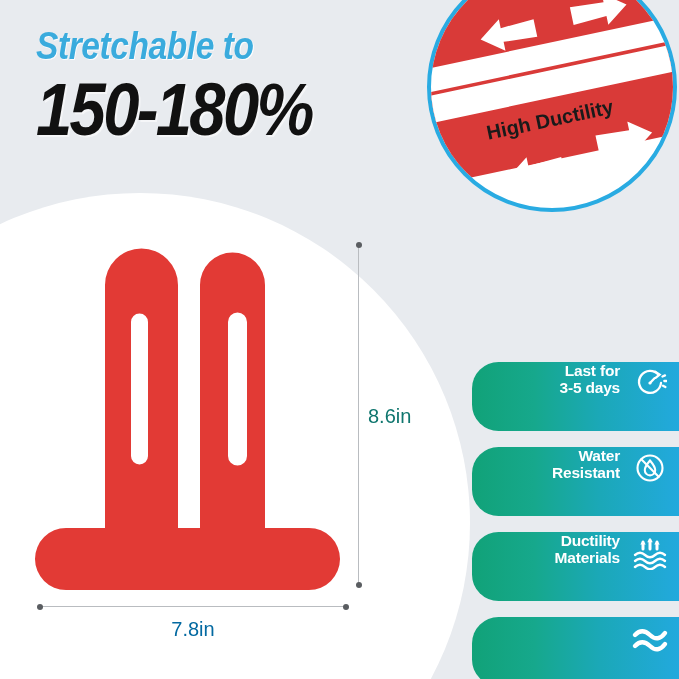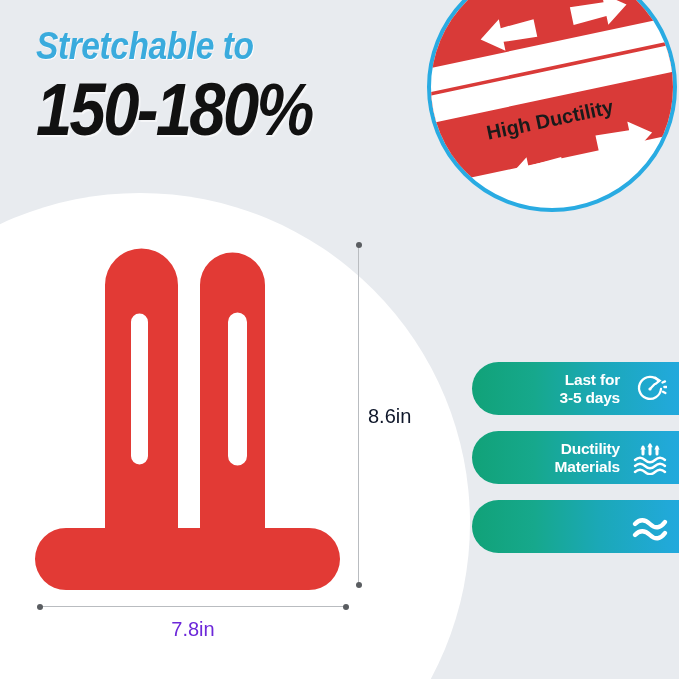--- a/index.html
+++ b/index.html
@@ -162,21 +162,21 @@
     border-radius: 50%;
     background: #5a5d61;
   }
   .dim-v .dot-top { top: -3px; }
   .dim-v .dot-bot { bottom: -3px; }
   .dim-v-label {
     position: absolute;
     left: 368px;
     top: 405px;
     font-size: 20px;
-    color: #0f172a;
+    color: #0f766e;
   }
   .dim-h {
     position: absolute;
     left: 40px;
     top: 606px;
     width: 306px;
     height: 1px;
     background: #b9bcc0;
   }
   .dim-h .dot-l,
@@ -190,38 +190,37 @@
   }
   .dim-h .dot-l { left: -3px; }
   .dim-h .dot-r { right: -3px; }
   .dim-h-label {
     position: absolute;
     left: 0;
     top: 618px;
     width: 386px;
     text-align: center;
     font-size: 20px;
-    color: #6d28d9;
+    color: #0369a1;
   }
 
   
   .badges {
     position: absolute;
     left: 472px;
     top: 362px;
     width: 207px;
   }
   .badge {
     position: relative;
-    height: 53px;
+    height: 69px;
     margin-bottom: 16px;
     border-radius: 26.5px 0 0 26.5px;
     background: linear-gradient(90deg, #11a278 0%, #16a88c 30%, #1ba8b8 62%, #22a9dd 100%);
     display: flex;
-    align-items: center;
     justify-content: flex-end;
     box-sizing: border-box;
     padding-right: 8px;
   }
   .badge-text {
     color: #ffffff;
     font-size: 15.5px;
     font-weight: bold;
     line-height: 1.12;
     text-align: right;
@@ -328,20 +327,31 @@
         <svg width="34" height="34" viewBox="0 0 34 34" fill="none" stroke="#ffffff" stroke-width="2.3" stroke-linecap="round">
           <path d="M25.5 8.8 A11 11 0 1 0 28 17"></path>
           <path d="M22.2 5.6 L26.6 8.6 L22.6 11.8"></path>
           <path d="M17 17 L21.5 12.2"></path>
           <circle cx="17" cy="17" r="1.6" fill="#ffffff" stroke="none"></circle>
           <path d="M29.5 10.5 L32 9.4 M31.3 15 L33.6 15 M30 19.7 L32.4 21"></path>
         </svg>
       </span>
     </div>
 
+    <div class="badge">
+      <span class="badge-text">Water
+Resistant</span>
+      <span class="badge-icon">
+        <svg width="34" height="34" viewBox="0 0 34 34" fill="none" stroke="#ffffff" stroke-width="2.1" stroke-linecap="round">
+          <circle cx="17" cy="17" r="12.5"></circle>
+          <path d="M8.3 8.3 L25.7 25.7"></path>
+          <path d="M17 9.5 C17 9.5 11.8 15.6 11.8 19.2 A5.2 5.2 0 0 0 22.2 19.2 C22.2 15.6 17 9.5 17 9.5 Z"></path>
+        </svg>
+      </span>
+    </div>
 
     <div class="badge">
       <span class="badge-text">Ductility
 Materials</span>
       <span class="badge-icon">
         <svg width="36" height="34" viewBox="0 0 36 34" fill="none" stroke="#ffffff" stroke-width="2.4" stroke-linecap="round">
           <g stroke-width="3">
             <path d="M11 13 L11 6"></path>
             <path d="M18 13 L18 4"></path>
             <path d="M25 13 L25 6"></path>

